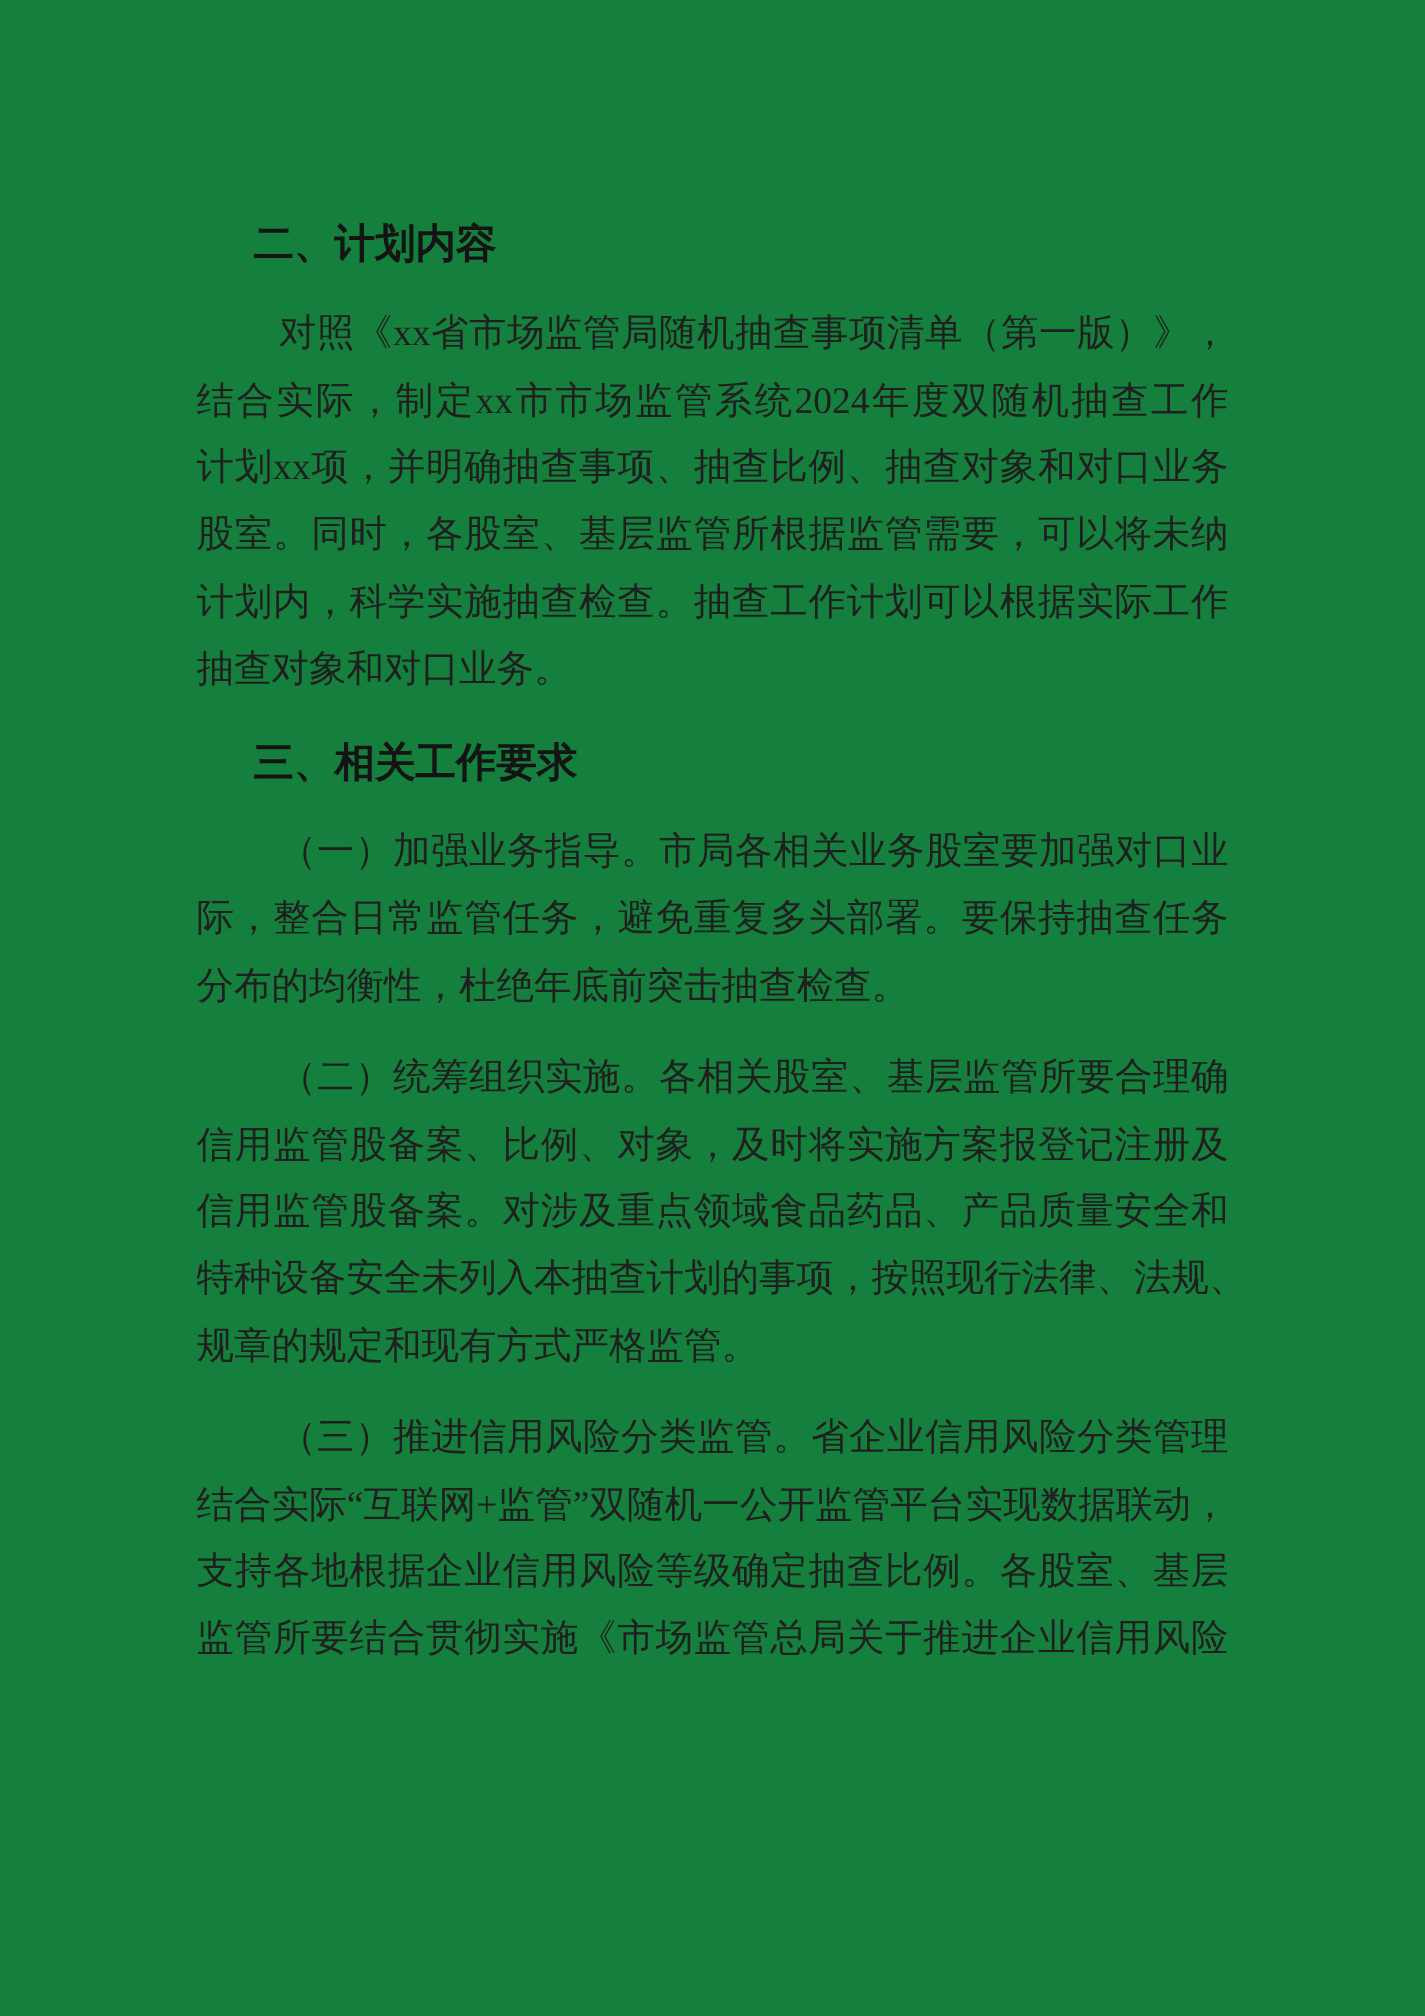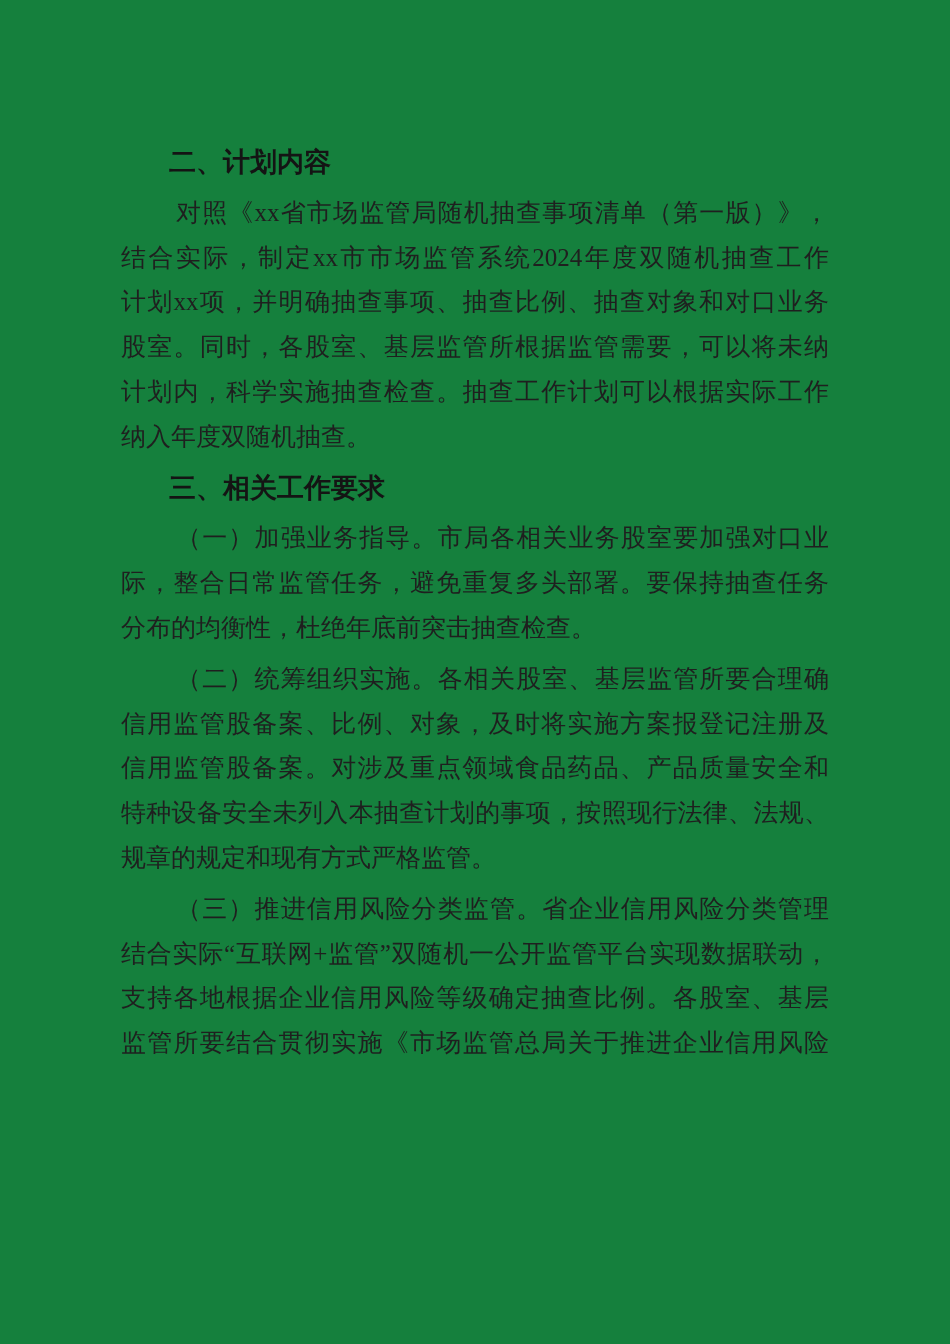--- a/index.html
+++ b/index.html
@@ -25,21 +25,21 @@
     margin: 0;
     font-family: "Liberation Sans", "DejaVu Sans", sans-serif;
     font-weight: 700;
     font-size: 27px;
     line-height: 44.8px;
     text-indent: 2em;
     white-space: nowrap;
     color: #141414;
   }
   .para {
-    margin: 6px;
+    margin: 16px;
   }
   .line {
     font-family: "Liberation Serif", "DejaVu Serif", serif;
     font-size: 25px;
     line-height: 44.8px;
     text-align: justify;
     text-align-last: justify;
     text-justify: inter-character;
     white-space: nowrap;
     overflow: hidden;
@@ -62,21 +62,21 @@
 <div class="page">
 
   <h2 class="heading">二、计划内容</h2>
 
   <div class="para ends">
     <div class="line">对照《xx省市场监管局随机抽查事项清单（第一版）》，</div>
     <div class="line">结合实际，制定xx市市场监管系统2024年度双随机抽查工作</div>
     <div class="line">计划xx项，并明确抽查事项、抽查比例、抽查对象和对口业务</div>
     <div class="line">股室。同时，各股室、基层监管所根据监管需要，可以将未纳</div>
     <div class="line">计划内，科学实施抽查检查。抽查工作计划可以根据实际工作</div>
-    <div class="line">纳入年度双随机抽查。</div>
+    <div class="line">抽查对象和对口业务。</div>
   </div>
 
   <h2 class="heading">三、相关工作要求</h2>
 
   <div class="para ends">
     <div class="line">（一）加强业务指导。市局各相关业务股室要加强对口业</div>
     <div class="line">际，整合日常监管任务，避免重复多头部署。要保持抽查任务</div>
     <div class="line">分布的均衡性，杜绝年底前突击抽查检查。</div>
   </div>
 

